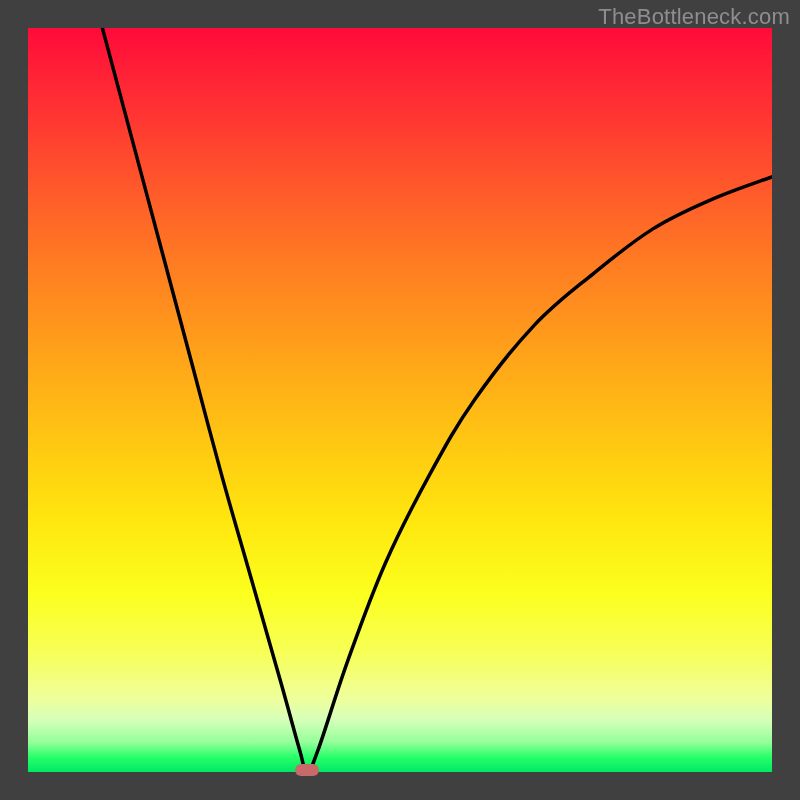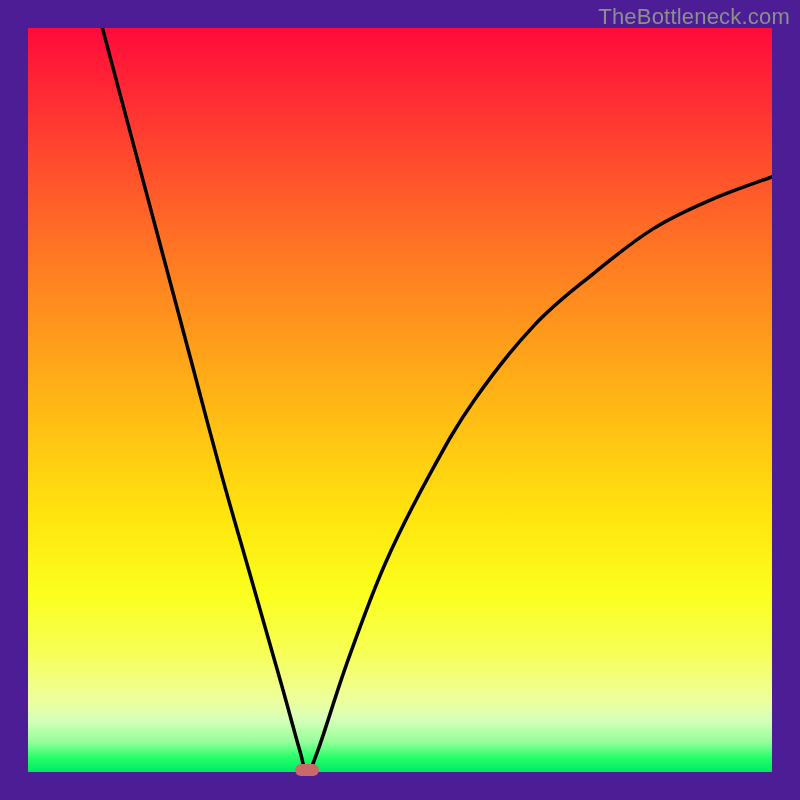--- a/index.html
+++ b/index.html
@@ -1,21 +1,21 @@
 <!DOCTYPE html>
 <html><head>
 <meta charset="utf-8">
 <style>
   * { margin: 0; padding: 0; box-sizing: border-box; }
   html, body { width: 800px; height: 800px; overflow: hidden; background: #000; }
   .frame {
     position: relative;
     width: 800px;
     height: 800px;
-    background: #4c1d95;
+    background: #404040;
   }
   .plot-area {
     position: absolute;
     left: 28px;
     top: 28px;
     width: 744px;
     height: 744px;
     background: linear-gradient(to bottom,
       #ff0a3a 0%,
       #ff2f33 10%,

